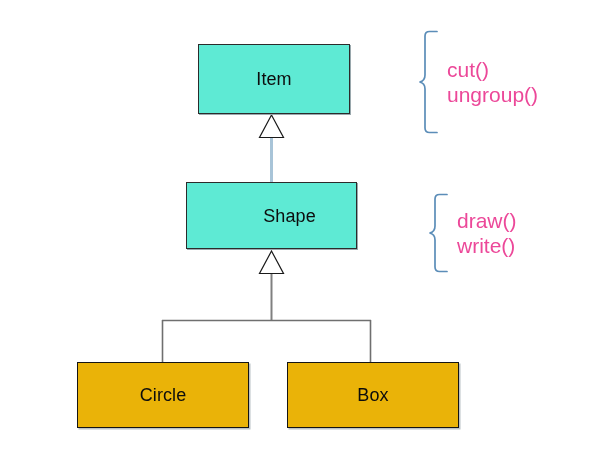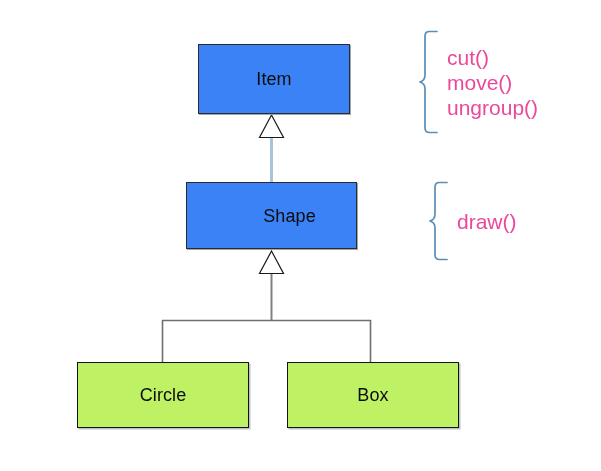--- a/index.html
+++ b/index.html
@@ -31,26 +31,26 @@
     align-items: center;
     justify-content: center;
     border: 1px solid #1a1a1a;
     color: #0d0d0d;
     font-size: 18px;
     line-height: 1;
     letter-spacing: 0.1px;
     user-select: none;
   }
   .class-box.super {
-    background: #3b82f6;
+    background: #5eead4;
     border-color: #2b2b2b;
     box-shadow: 1px 1px 0 0 #9aa8ad;
   }
   .class-box.sub {
-    background: #bef264;
+    background: #eab308;
     border-color: #141414;
     box-shadow: 1.5px 1.5px 0 0 #b9c2c6;
   }
 
   #box-item   { left: 198px; top: 44px;  width: 152px; height: 70px; }
   #box-shape  { left: 186px; top: 182px; width: 171px; height: 67px; padding-left: 36px; }
   #box-circle { left: 77px;  top: 362px; width: 172px; height: 66px; }
   #box-box    { left: 287px; top: 362px; width: 172px; height: 66px; }
 
   
@@ -71,21 +71,21 @@
   }
   .annotation .methods span {
     font-size: 21px;
     line-height: 25px;
     color: #ec4899;
     white-space: nowrap;
     user-select: none;
   }
 
   #annotation-item  { left: 418px; top: 30px; }
-  #annotation-shape { left: 428px; top: 181px; }
+  #annotation-shape { left: 428px; top: 193px; }
 </style>
 </head>
 <body>
 
 <svg id="diagram-canvas" viewBox="0 0 601 471" xmlns="http://www.w3.org/2000/svg">
 
   <g>
     <line x1="271.5" y1="182" x2="271.5" y2="136" stroke="#a8c4d8" stroke-width="3"></line>
     <polygon points="271.5,115 283.5,137.5 259.5,137.5" fill="#ffffff" stroke="#1a1a1a" stroke-width="1.2"></polygon>
   </g>
@@ -114,25 +114,25 @@
 <div class="class-box sub" id="box-box">
   <span>Box</span>
 </div>
 
 <div class="annotation" id="annotation-item">
   <svg class="brace" width="20" height="104" viewBox="0 0 20 104" xmlns="http://www.w3.org/2000/svg">
     <path d="M19 1.5 H11.5 Q7 1.5 7 6 V45 Q7 51 1.5 52 Q7 53 7 59 V98 Q7 102.5 11.5 102.5 H19" fill="none" stroke="#5b8db8" stroke-width="1.7" stroke-linecap="round"></path>
   </svg>
   <div class="methods">
     <span>cut()</span>
-    <span>move()</span>
     <span>ungroup()</span>
   </div>
 </div>
 
 <div class="annotation" id="annotation-shape">
   <svg class="brace" width="20" height="80" viewBox="0 0 20 80" xmlns="http://www.w3.org/2000/svg">
     <path d="M19 1.5 H11.5 Q7 1.5 7 6 V33 Q7 39 1.5 40 Q7 41 7 47 V74 Q7 78.5 11.5 78.5 H19" fill="none" stroke="#5b8db8" stroke-width="1.7" stroke-linecap="round"></path>
   </svg>
   <div class="methods">
     <span>draw()</span>
+    <span>write()</span>
   </div>
 </div>
 
 </body></html>

